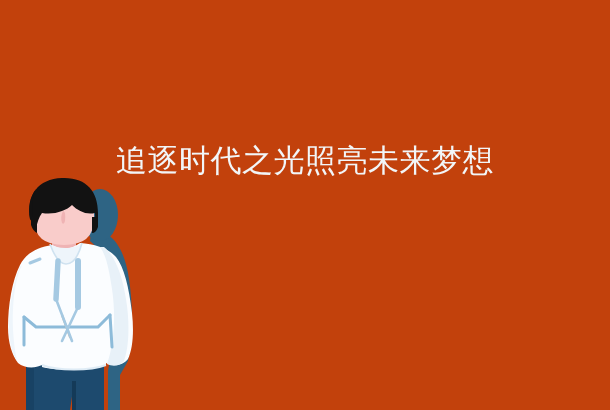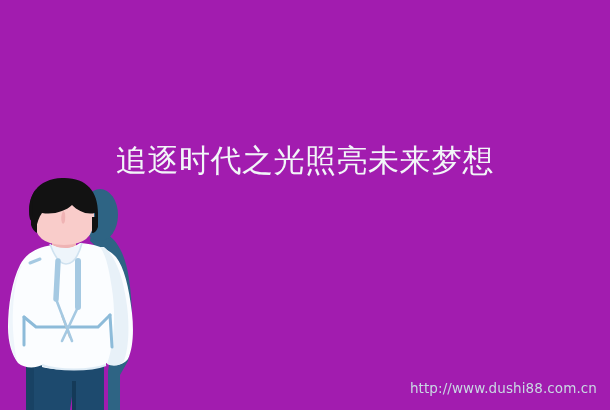--- a/index.html
+++ b/index.html
@@ -6,21 +6,21 @@
   html, body {
     margin: 0;
     padding: 0;
     background: #ffffff;
   }
   #banner {
     position: relative;
     width: 610px;
     height: 410px;
     overflow: hidden;
-    background: #a21caf;
+    background: #c2410c;
     font-family: "DejaVu Sans", "Liberation Sans", sans-serif;
     -webkit-font-smoothing: antialiased;
   }
 
   
   #headline {
     position: absolute;
     left: 0;
     top: 141px;
     width: 610px;
@@ -148,15 +148,14 @@
           <path d="M56 124 L72 166"></path>
           <path d="M78 132 L62 166"></path>
         </g>
 
         <path d="M42 190 C58 196 90 196 106 190" fill="none" stroke="#dfecf6" stroke-width="2"></path>
       </g>
 
     </svg>
   </div>
 
-  <div id="watermark">http://www.dushi88.com.cn</div>
 
 </div>
 
 </body></html>

